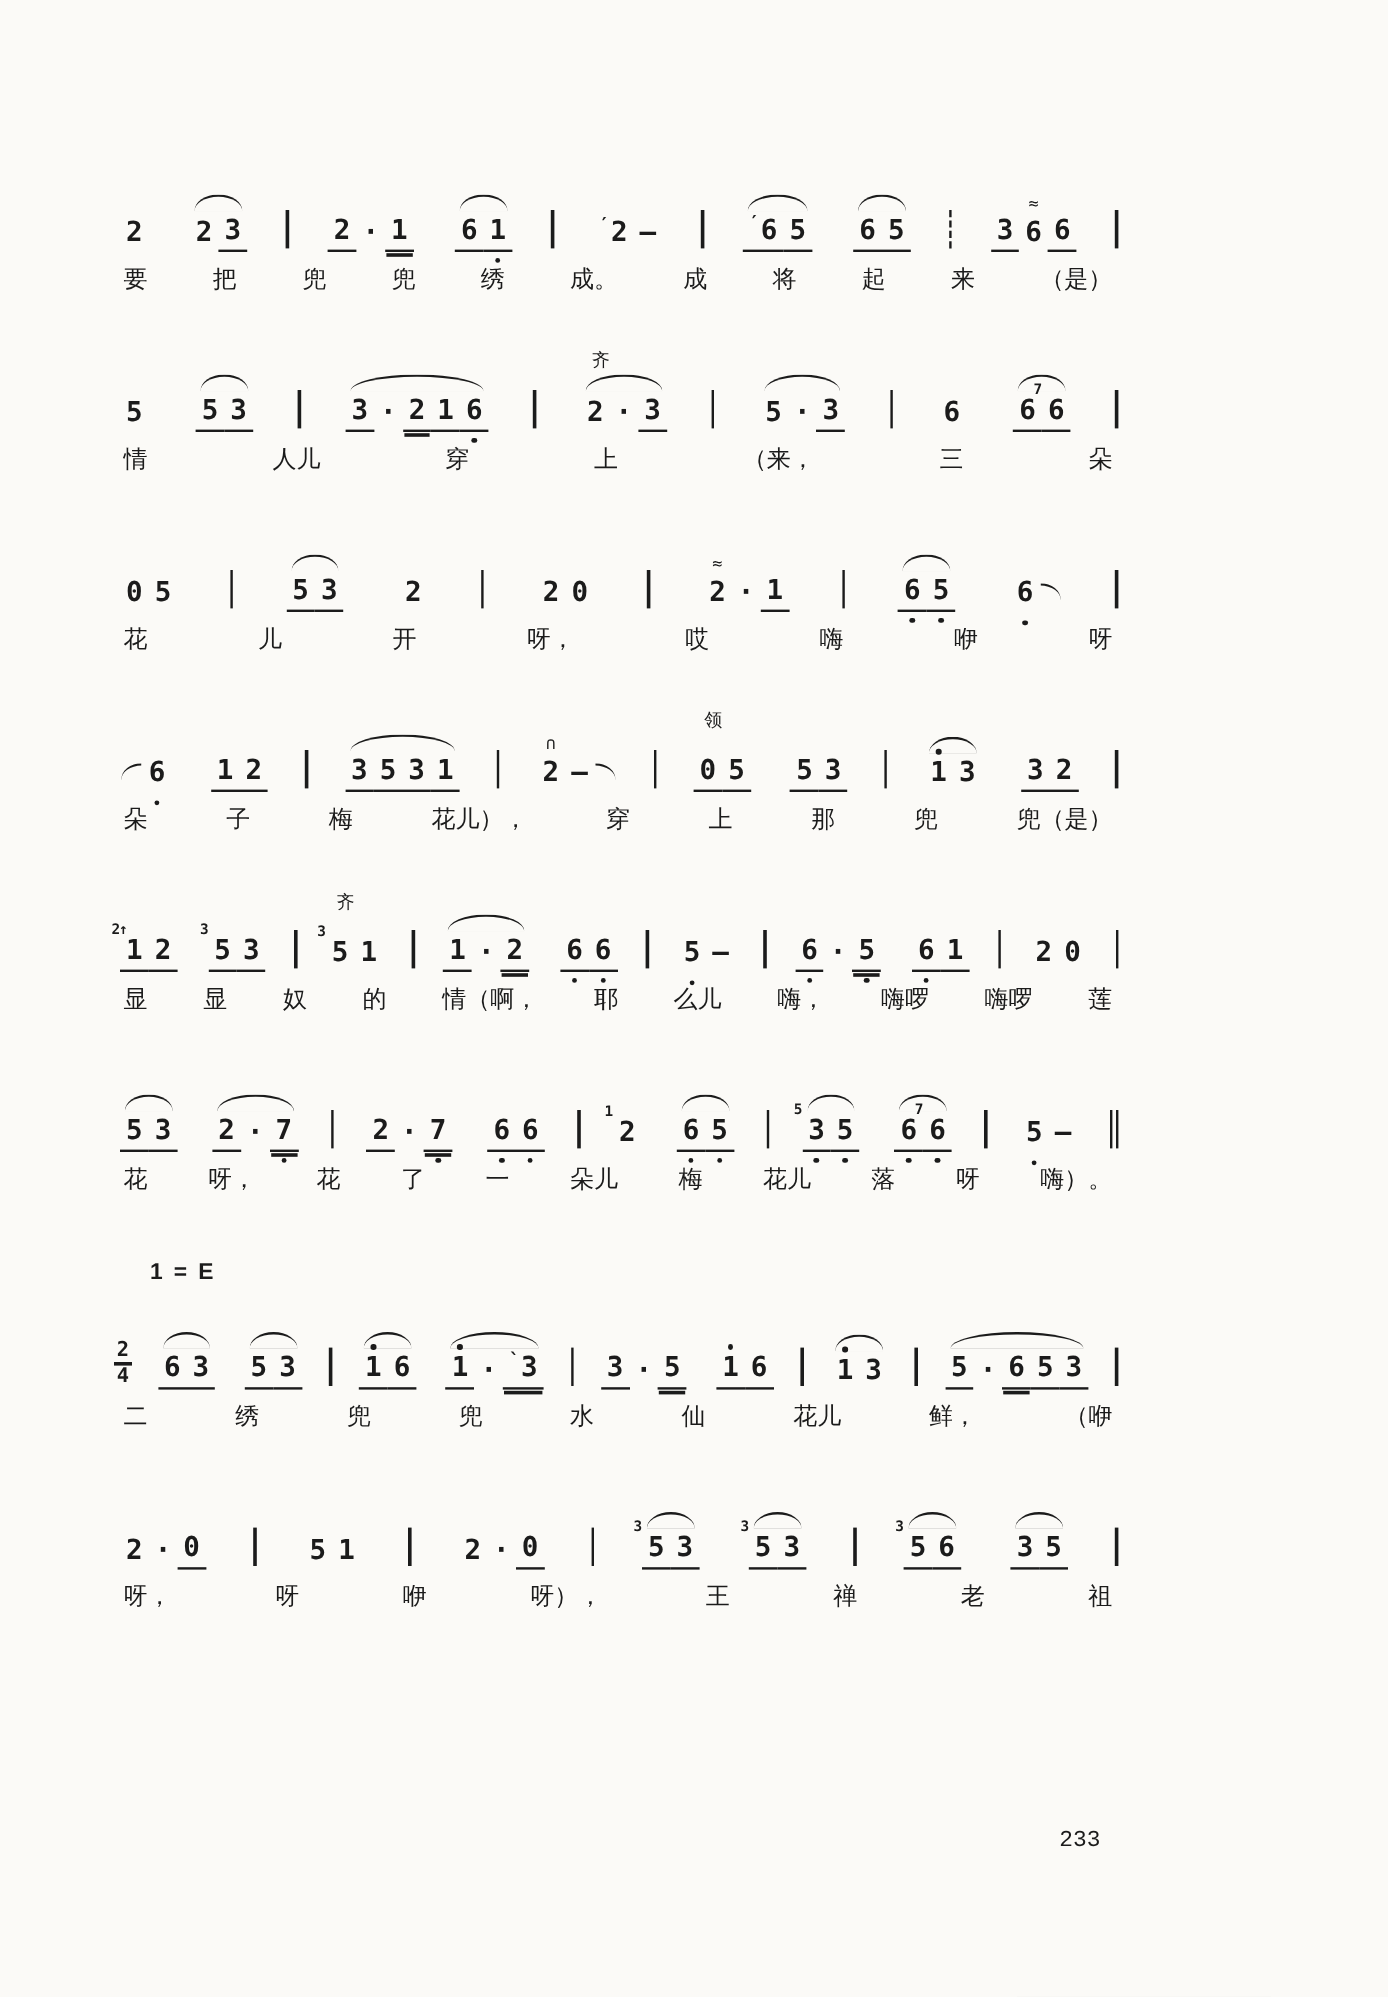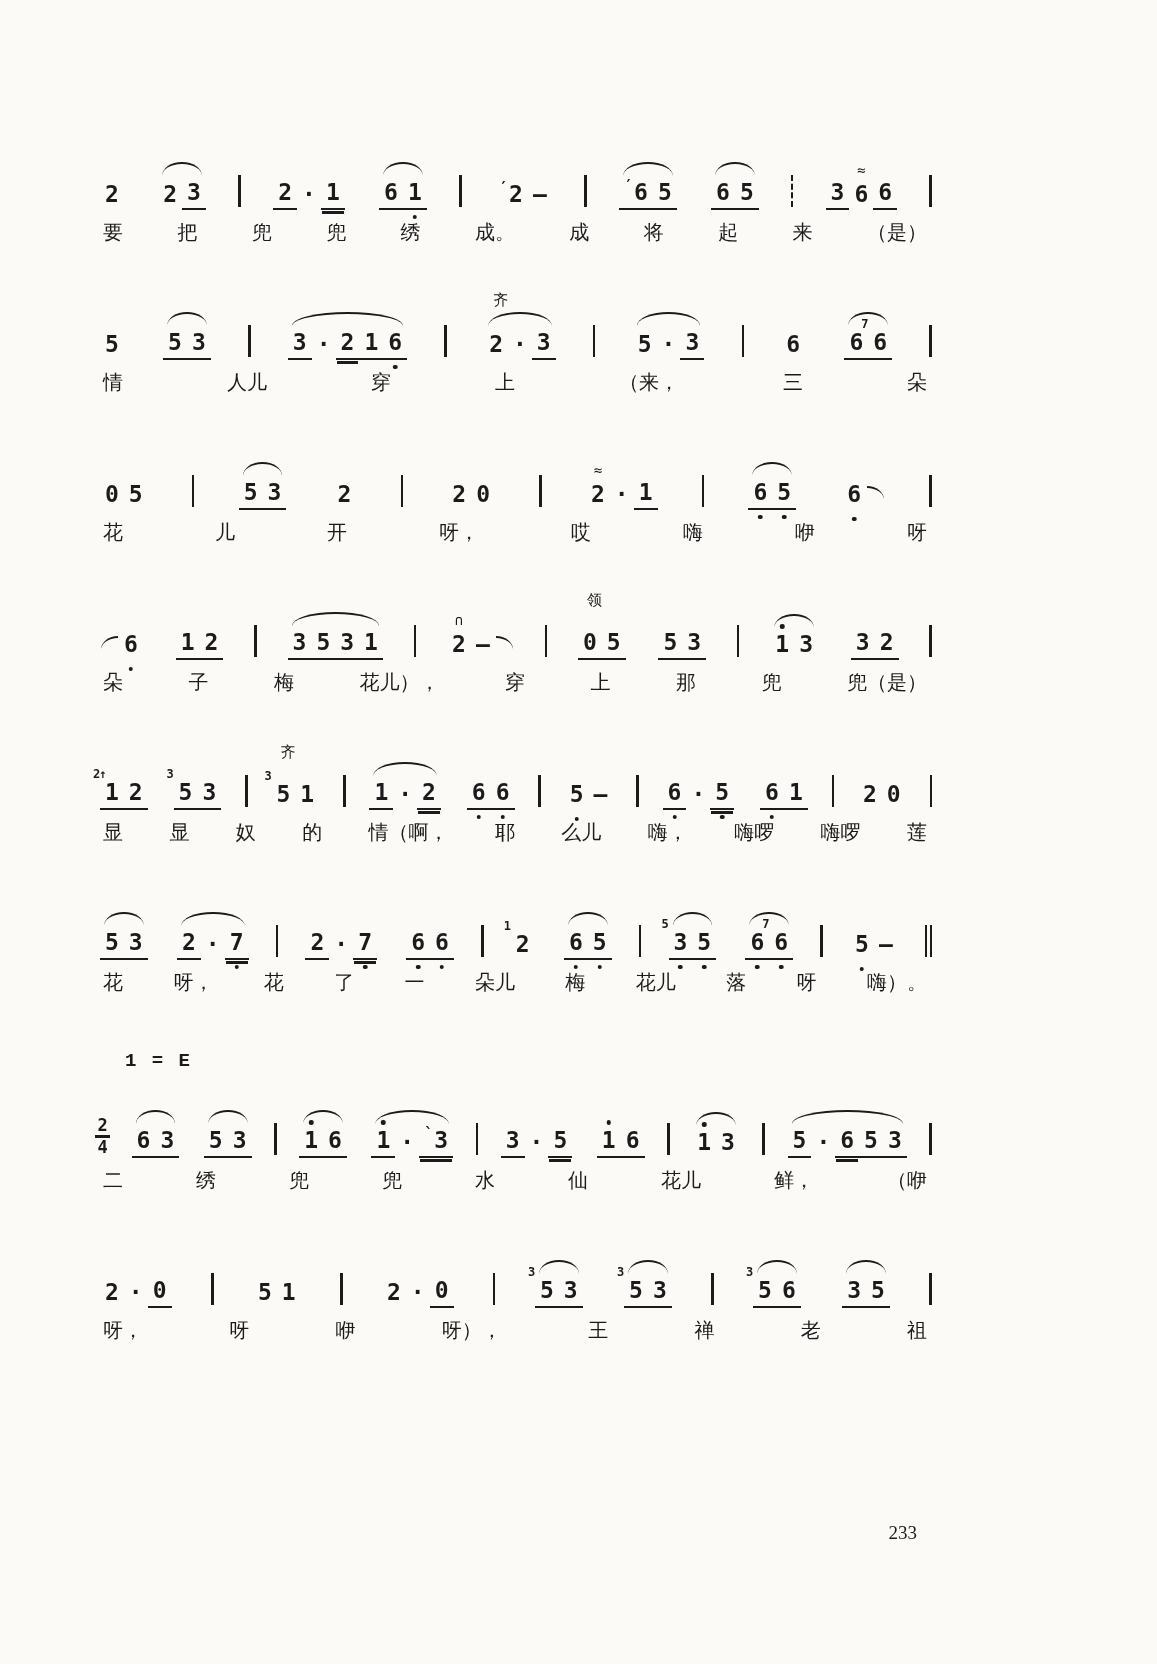--- a/index.html
+++ b/index.html
@@ -38,24 +38,24 @@
   .ts{display:inline-flex;flex-direction:column;align-items:center;margin:0 2px 2px 0;
       font-family:"DejaVu Sans Mono",monospace;font-weight:700;font-size:17px;line-height:1;}
   .ts .tsline{width:15px;height:2.5px;background:var(--ink);margin:1.5px 0;}
 
   .lyrics-row{display:flex;justify-content:space-between;font-size:20px;padding:0 8px;line-height:1.2;}
   .lyrics-row span{white-space:nowrap;}
 
   
   .section-block{margin:26px 0 26px 0;}
   .section-title{font-size:21px;font-weight:700;margin-bottom:30px;}
-  .key-sig{font-family:Liberation Mono, monospace;font-weight:700;font-size:19px;margin:0 0 16px 30px;letter-spacing:2px;}
+  .key-sig{font-family:Liberation Sans, sans-serif;font-weight:700;font-size:19px;margin:0 0 16px 30px;letter-spacing:2px;}
   .tempo{font-size:18px;margin:0 0 10px 30px;letter-spacing:2px;}
 
-  .page-number{position:absolute;right:240px;top:1522px;font-family:Liberation Serif, serif;font-size:19px;}
+  .page-number{position:absolute;right:240px;top:1522px;font-family:Liberation Mono, monospace;font-size:19px;}
 </style>
 </head>
 <body>
 
 <div class="page">
   <div class="content">
     <div id="systems-a">
         <div class="system">
           <div class="notes-row">
             <div class="grp">

